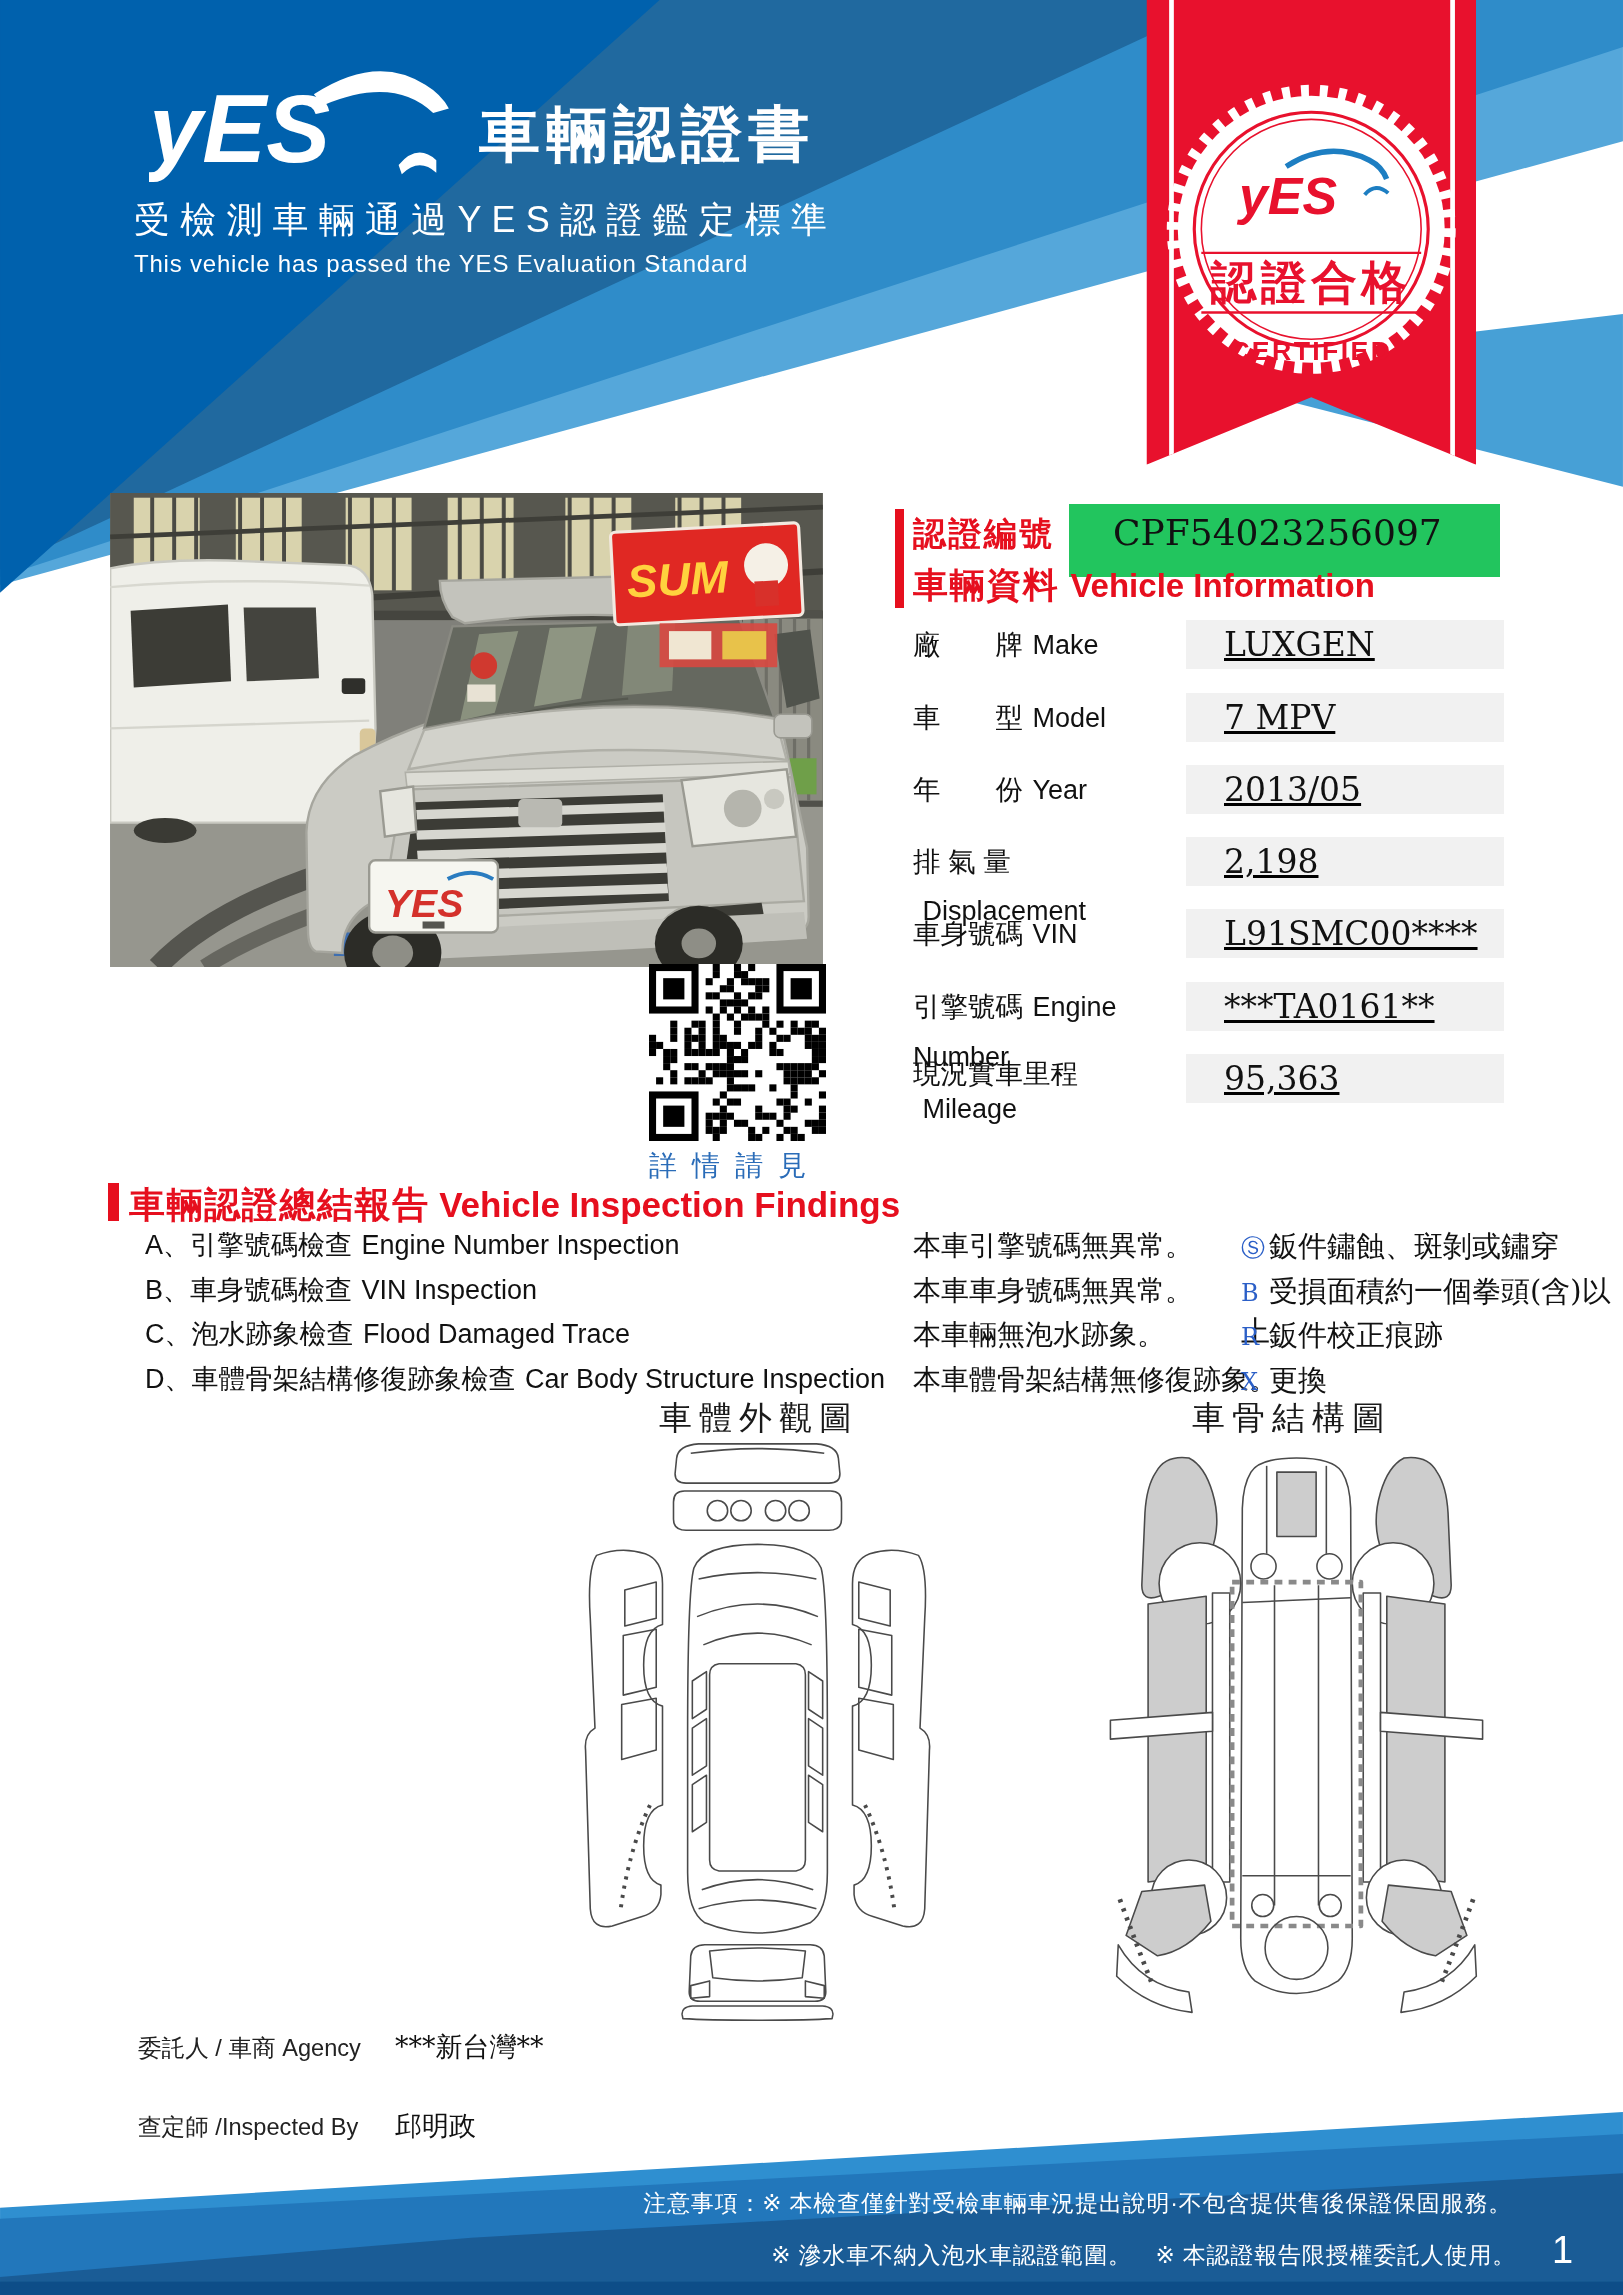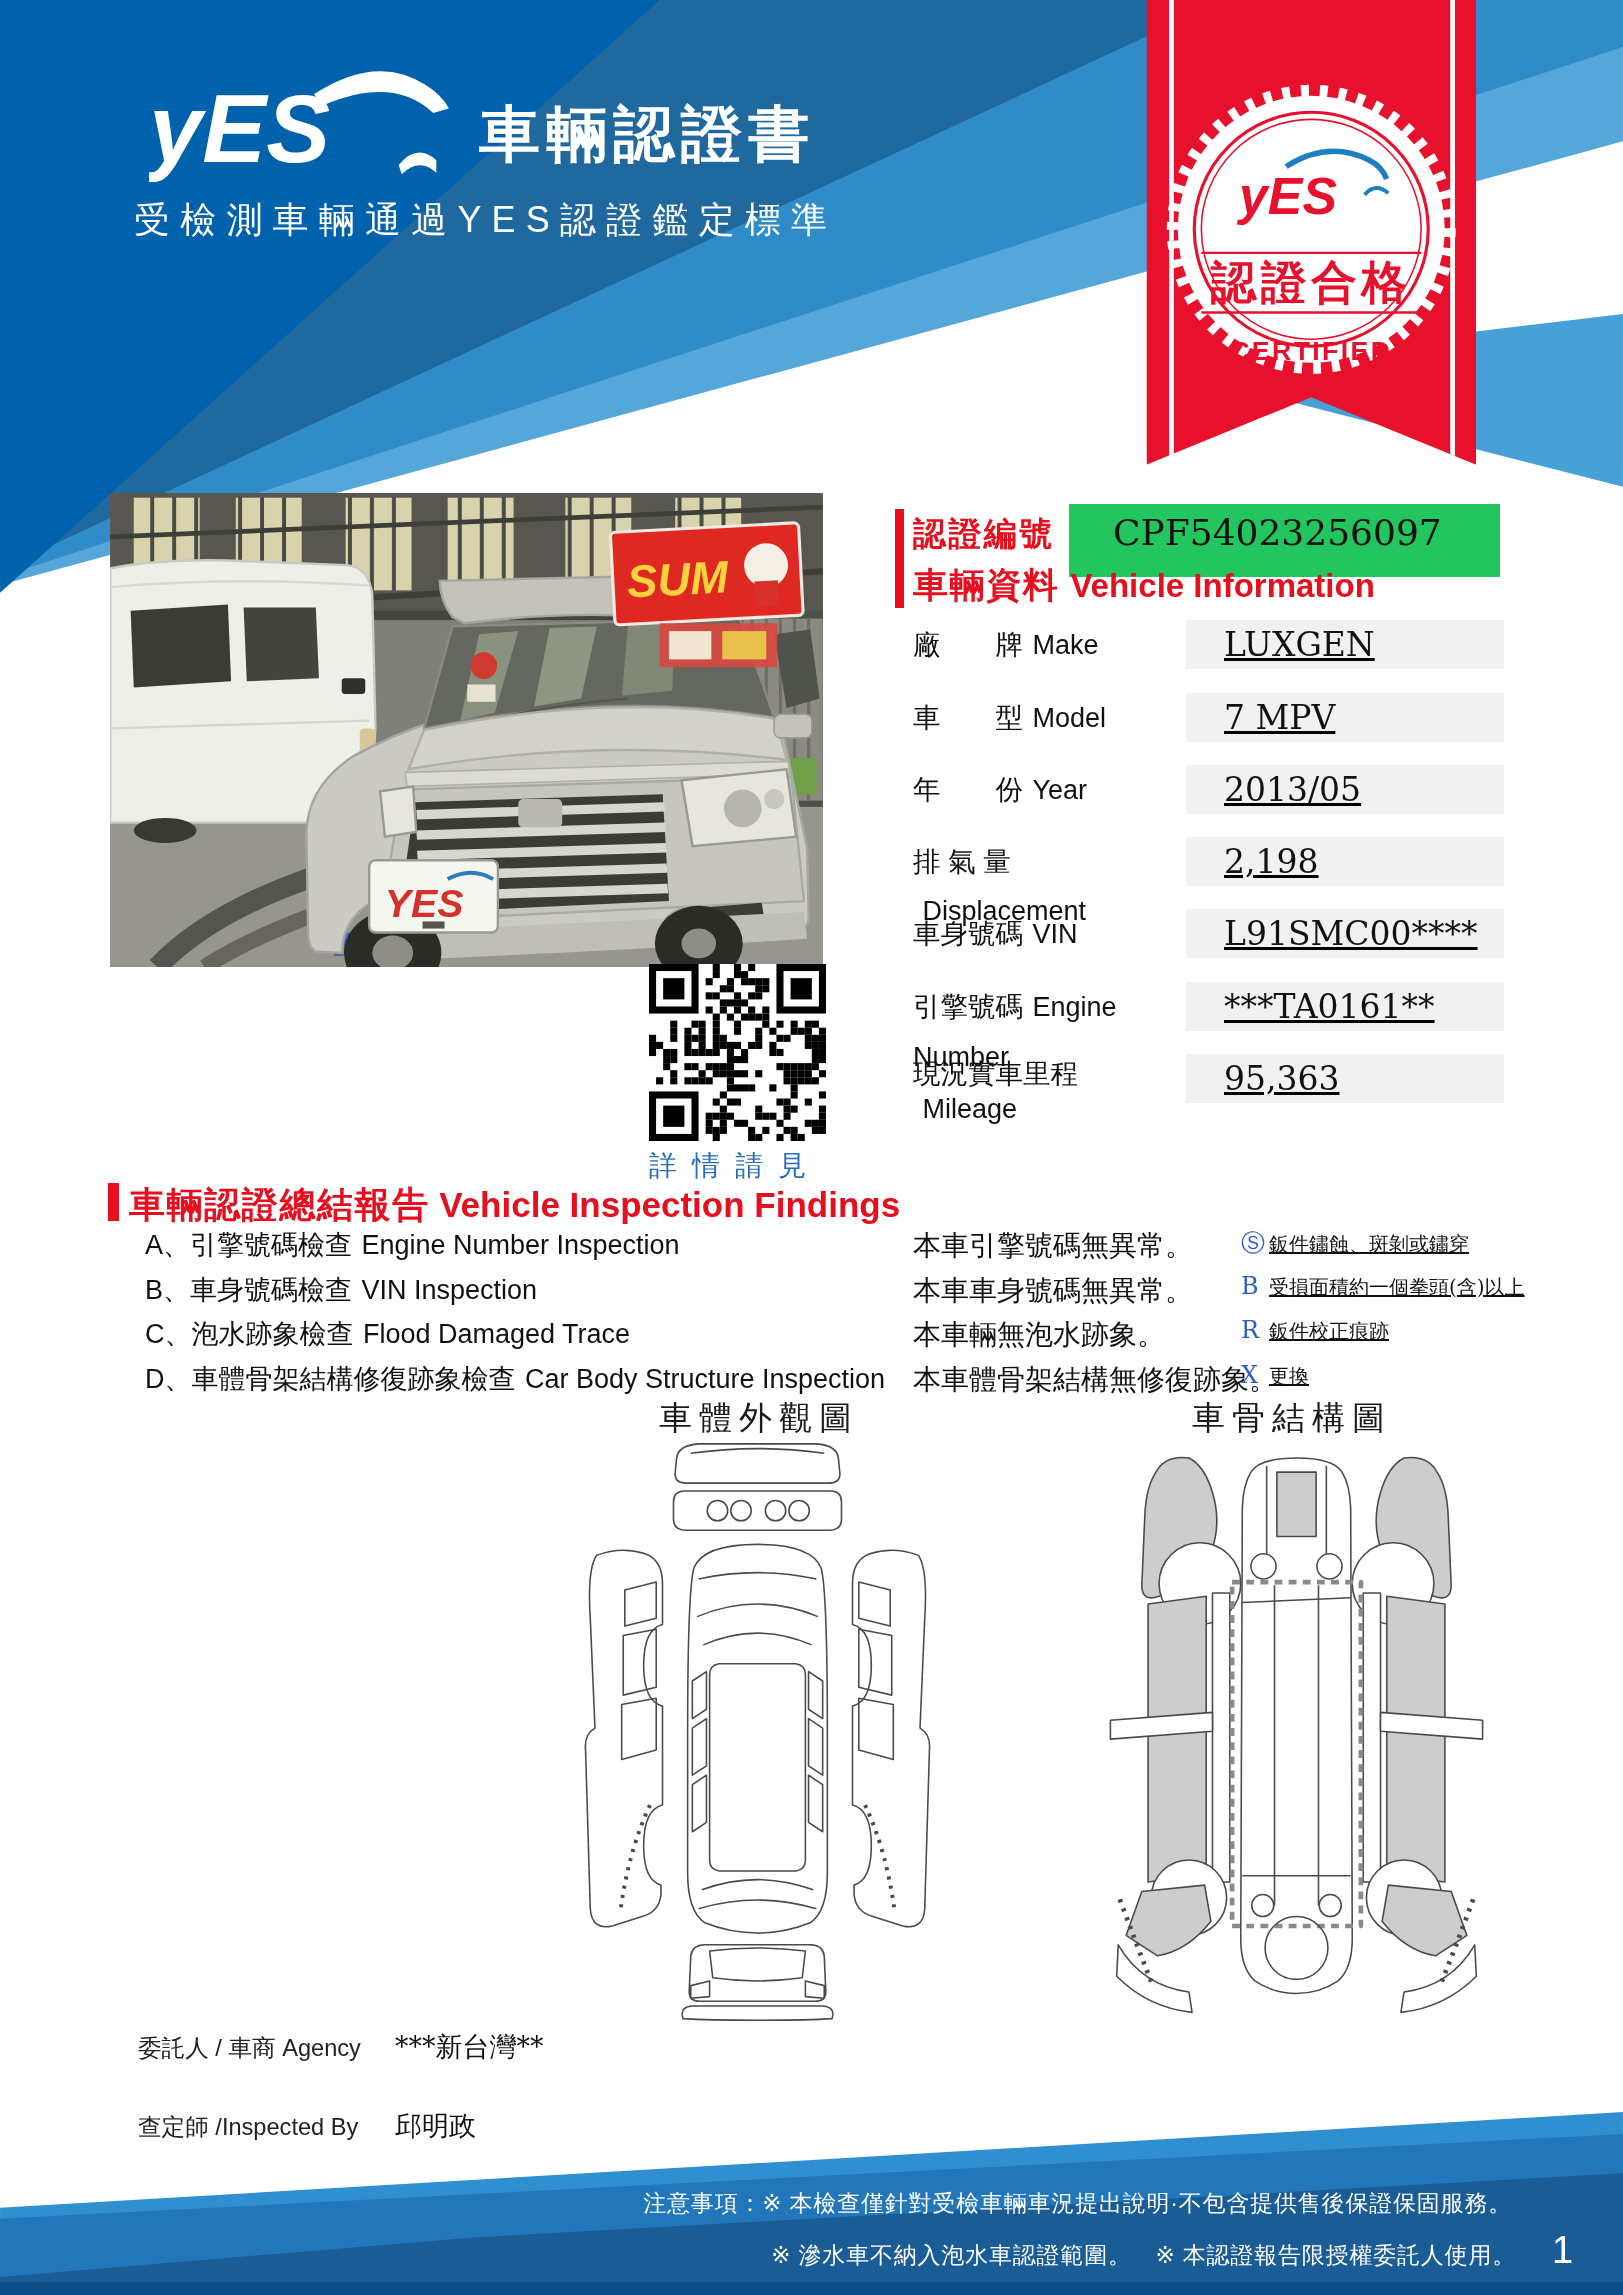--- a/index.html
+++ b/index.html
@@ -29,21 +29,21 @@
   .qr-caption{left:649px;top:1147px;width:177px;text-align:left;font-size:28px;color:#2a6cb8;letter-spacing:3.1px;}
   
   .find-title{left:129px;top:1181px;color:#e60f1e;font-weight:700;}
   .find-title .zh{font-size:36px;letter-spacing:1.6px;}
   .find-title .en{font-size:35px;margin-left:9.4px;}
   .fitem{position:absolute;left:145px;font-size:27px;color:#111;}
   .fitem .fen{margin-left:9.4px;}
   .fres{position:absolute;left:913px;font-size:28px;color:#111;}
   .leg{position:absolute;left:1241px;}
   .leg .lsym{display:inline-block;width:28px;color:#2b5fc7;font-size:24px;font-family:"DejaVu Serif","Liberation Serif",serif;}
-  .leg .ltxt{font-size:20px;color:#111;text-decoration:underline;}
+  .leg .ltxt{font-size:29px;color:#111;}
   .diag-title{font-size:33px;color:#1a1a1a;letter-spacing:7px;transform:translateX(-50%);}
   
   .arow{position:absolute;left:0;width:1623px;height:35px;}
   .alabel{position:absolute;left:138px;font-size:23.6px;color:#222;}
   .aval{position:absolute;left:395px;top:-3.1px;font-size:27px;color:#111;}
   
   .foot-line{position:absolute;text-align:right;color:#ffffff;font-size:23px;letter-spacing:0.8px;}
   .foot-page{position:absolute;left:1535px;top:2229px;width:55px;text-align:center;color:#ffffff;font-size:38px;}
 </style>
 </head>
@@ -94,20 +94,21 @@
   </svg>
 
   <svg class="abs" style="left:149px;top:69px" width="314" height="118" viewBox="0 0 400 150">
     <path d="M210,32 Q290,-20 352,20 Q372,32 382,50 L362,56 Q312,8 222,46 Z" fill="#ffffff"></path>
     <path d="M318,122 Q342,94 366,116 L366,132 Q344,112 322,134 Z" fill="#ffffff"></path>
     <text x="0" y="118" font-size="122" font-weight="700" font-style="italic" fill="#ffffff" font-family="Liberation Sans, DejaVu Sans, sans-serif">yES</text>
   </svg>
 
   <div class="abs hdr-title">車輛認證書</div>
   <div class="abs hdr-sub-zh">受檢測車輛通過YES認證鑑定標準</div>
+  <div class="abs hdr-sub-en">This vehicle has passed the YES Evaluation Standard</div>
 
   <svg class="abs" style="left:110px;top:493px" width="713" height="474" viewBox="0 0 908 604">
     <defs>
       <pattern id="pnl" width="28" height="118" patternUnits="userSpaceOnUse">
         <rect width="28" height="118" fill="#d9d3ad"></rect>
           <rect x="23" width="5" height="118" fill="#4a4a44"></rect>
       </pattern>
     </defs>
     <rect width="908" height="604" fill="#80807a"></rect>
     <rect width="908" height="160" fill="#57574f"></rect>

